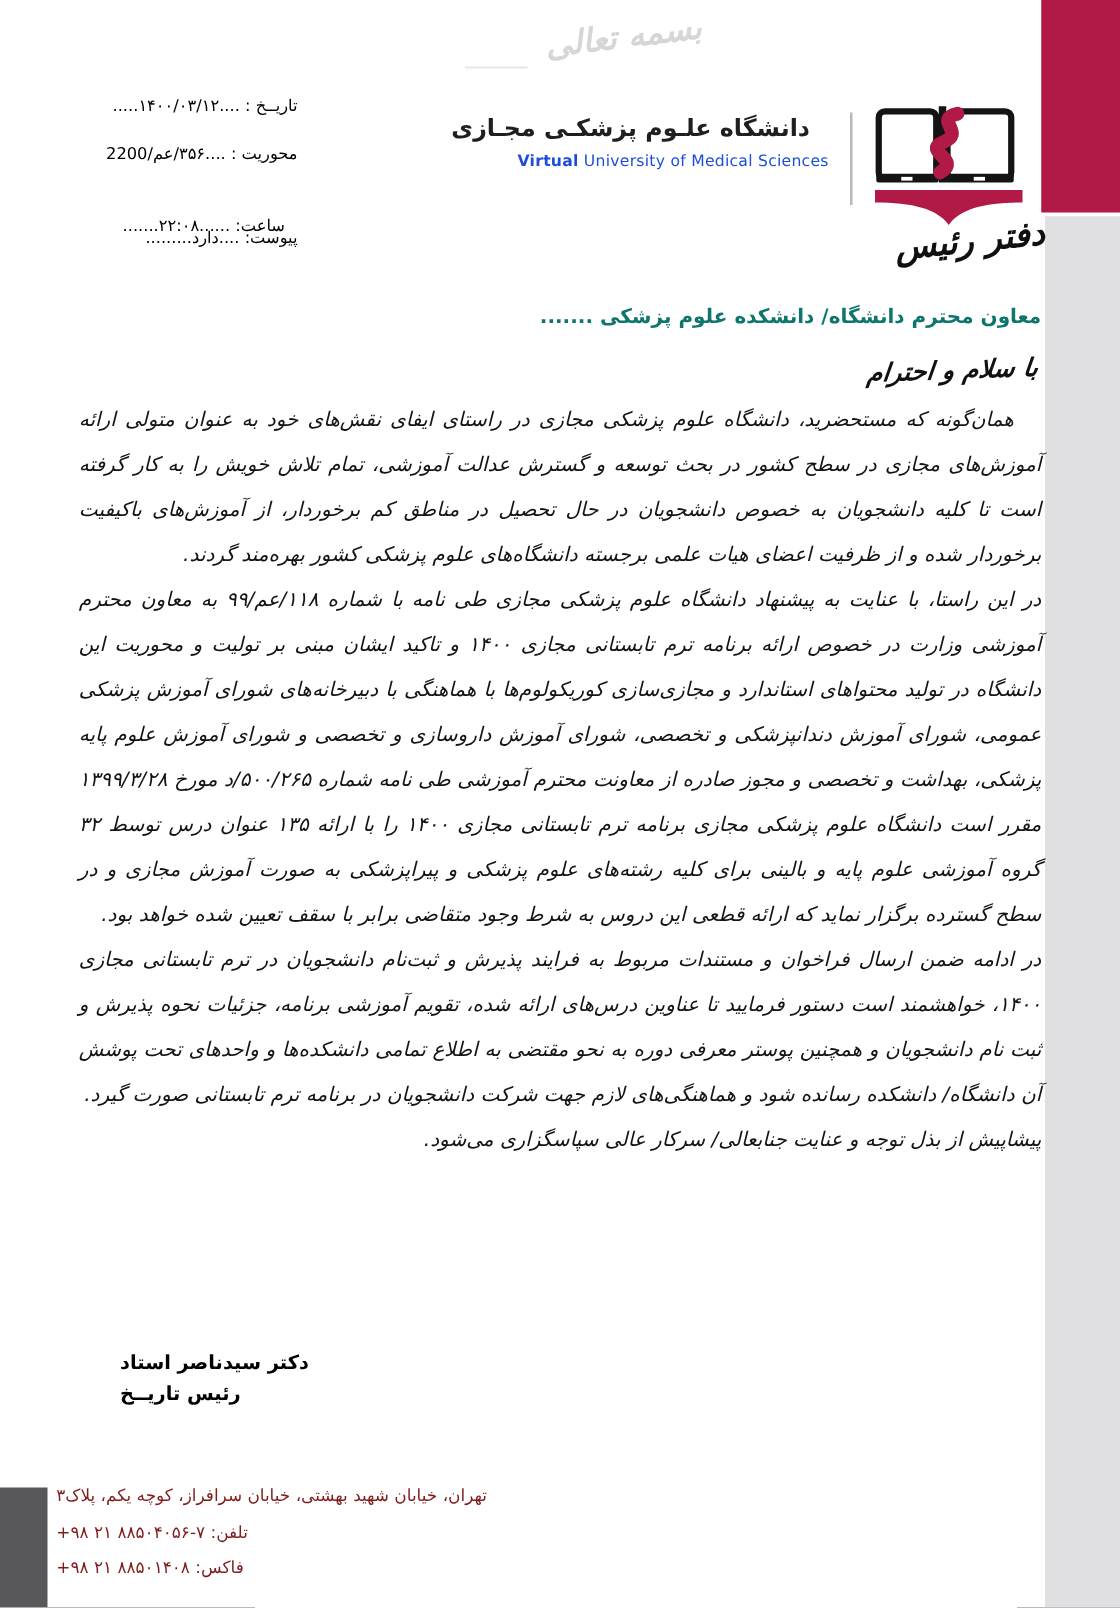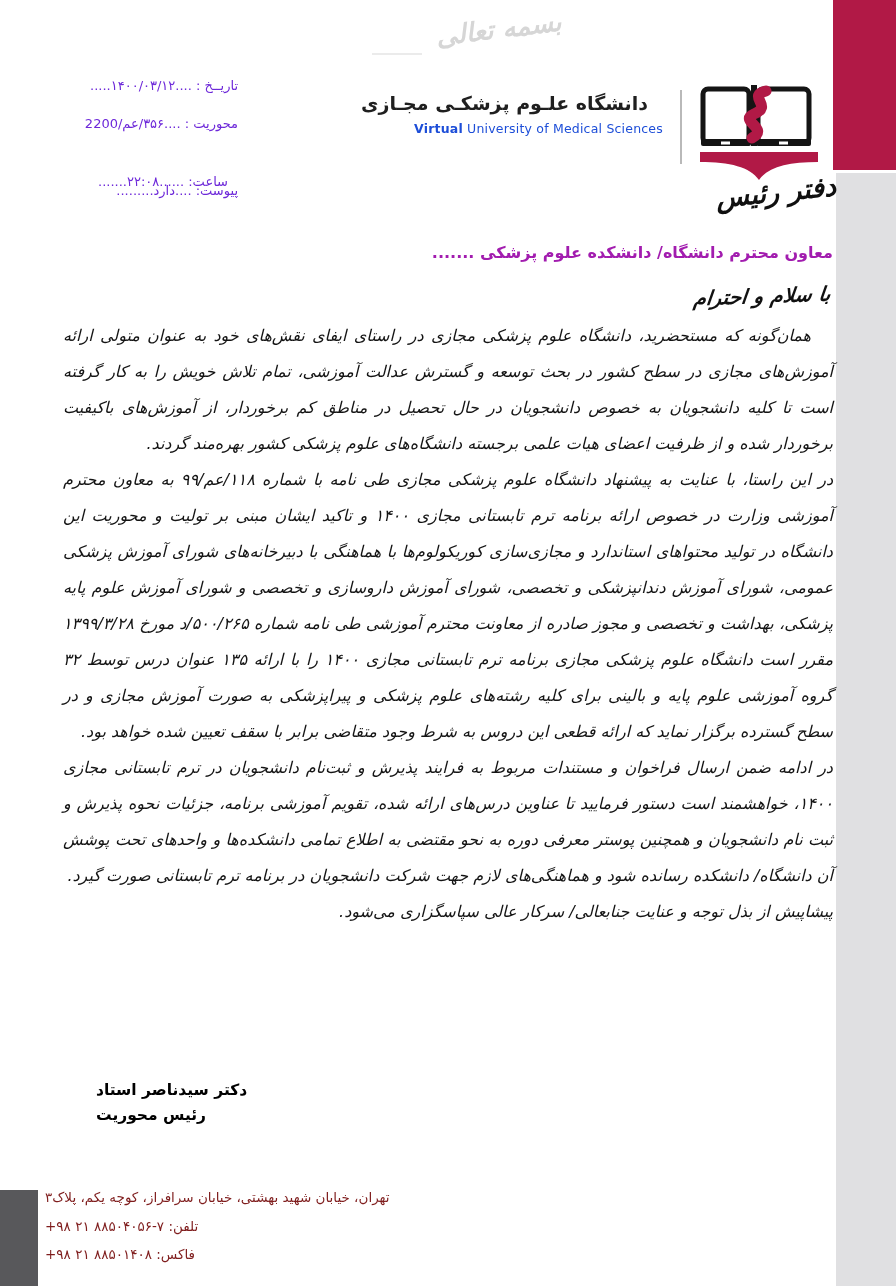--- a/index.html
+++ b/index.html
@@ -15,21 +15,21 @@
   
   .besmele{
     position:absolute;left:415px;top:14px;width:170px;height:52px;
     color:#d6d6d6;font-size:26px;font-style:italic;font-weight:bold;
     font-family:"DejaVu Serif",serif;direction:rtl;text-align:center;
     transform:rotate(-7deg);
   }
   .besmele-line{position:absolute;left:372px;top:53px;width:50px;height:2px;background:#ebebeb;}
   
   .meta{position:absolute;left:38px;top:74px;width:200px;direction:rtl;}
-  .meta-row{position:absolute;right:0;white-space:nowrap;font-size:13px;color:#6d28d9;}
+  .meta-row{position:absolute;right:0;white-space:nowrap;font-size:13px;color:#000000;}
   .meta-row.r1{top:4px;}
   .meta-row.r2{top:42px;}
   .meta-row.r3{top:77px;margin-top:32px;}
   .meta-row.r4{top:100px;right:10px;}
   
   .title-fa{
     position:absolute;left:418px;top:92px;width:230px;direction:rtl;text-align:right;
     font-size:19px;font-weight:bold;color:#1f1f1f;white-space:nowrap;
   }
   .title-fa .xb{font-weight:900;}
@@ -43,21 +43,21 @@
   .logo{position:absolute;left:694px;top:84px;width:130px;height:98px;}
   .office{
     position:absolute;left:726px;top:176px;width:110px;
     font-family:"DejaVu Serif",serif;font-style:italic;font-weight:bold;
     font-size:27px;color:#101010;direction:rtl;text-align:center;
     transform:rotate(-6deg);white-space:nowrap;
   }
   
   .recipient{
     position:absolute;left:63px;top:243px;width:770px;direction:rtl;
-    font-weight:bold;font-size:16px;color:#a21caf;
+    font-weight:bold;font-size:16px;color:#0f766e;
   }
   .salutation{
     position:absolute;right:66px;top:284px;direction:rtl;
     font-family:"DejaVu Serif",serif;font-style:italic;font-weight:bold;
     font-size:20px;color:#111;transform:skewX(-8deg) rotate(-2deg);
   }
   .body-text{
     position:absolute;left:63px;top:318px;width:770px;direction:rtl;
     font-size:16px;line-height:36px;text-align:justify;color:#141414;
   }
@@ -135,21 +135,21 @@
 
   <div class="body-text">
     <p class="indent">همان‌گونه که مستحضرید، دانشگاه علوم پزشکی مجازی در راستای ایفای نقش‌های خود به عنوان متولی ارائه آموزش‌های مجازی در سطح کشور در بحث توسعه و گسترش عدالت آموزشی، تمام تلاش خویش را به کار گرفته است تا کلیه دانشجویان به خصوص دانشجویان در حال تحصیل در مناطق کم برخوردار، از آموزش‌های باکیفیت برخوردار شده و از ظرفیت اعضای هیات علمی برجسته دانشگاه‌های علوم پزشکی کشور بهره‌مند گردند.</p>
     <p>در این راستا، با عنایت به پیشنهاد دانشگاه علوم پزشکی مجازی طی نامه با شماره ۱۱۸/عم/۹۹ به معاون محترم آموزشی وزارت در خصوص ارائه برنامه ترم تابستانی مجازی ۱۴۰۰ و تاکید ایشان مبنی بر تولیت و محوریت این دانشگاه در تولید محتواهای استاندارد و مجازی‌سازی کوریکولوم‌ها با هماهنگی با دبیرخانه‌های شورای آموزش پزشکی عمومی، شورای آموزش دندانپزشکی و تخصصی، شورای آموزش داروسازی و تخصصی و شورای آموزش علوم پایه پزشکی، بهداشت و تخصصی و مجوز صادره از معاونت محترم آموزشی طی نامه شماره ۵۰۰/۲۶۵/د مورخ ۱۳۹۹/۳/۲۸ مقرر است دانشگاه علوم پزشکی مجازی برنامه ترم تابستانی مجازی ۱۴۰۰ را با ارائه ۱۳۵ عنوان درس توسط ۳۲ گروه آموزشی علوم پایه و بالینی برای کلیه رشته‌های علوم پزشکی و پیراپزشکی به صورت آموزش مجازی و در سطح گسترده برگزار نماید که ارائه قطعی این دروس به شرط وجود متقاضی برابر با سقف تعیین شده خواهد بود.</p>
     <p>در ادامه ضمن ارسال فراخوان و مستندات مربوط به فرایند پذیرش و ثبت‌نام دانشجویان در ترم تابستانی مجازی ۱۴۰۰، خواهشمند است دستور فرمایید تا عناوین درس‌های ارائه شده، تقویم آموزشی برنامه، جزئیات نحوه پذیرش و ثبت نام دانشجویان و همچنین پوستر معرفی دوره به نحو مقتضی به اطلاع تمامی دانشکده‌ها و واحدهای تحت پوشش آن دانشگاه/ دانشکده رسانده شود و هماهنگی‌های لازم جهت شرکت دانشجویان در برنامه ترم تابستانی صورت گیرد.</p>
     <p>پیشاپیش از بذل توجه و عنایت جنابعالی/ سرکار عالی سپاسگزاری می‌شود.</p>
   </div>
 
   <div class="signature">
     <div>دکتر سیدناصر استاد</div>
-    <div>رئیس محوریت</div>
+    <div>رئیس تاريــخ</div>
   </div>
 
   <div class="footer-block"></div>
   <div class="footer-text">
     <div>تهران، خیابان شهید بهشتی، خیابان سرافراز، کوچه یکم، پلاک۳</div>
     <div>تلفن: ۷-۸۸۵۰۴۰۵۶ ۲۱ ۹۸+</div>
     <div>فاکس: ۸۸۵۰۱۴۰۸ ۲۱ ۹۸+</div>
   </div>
 
 </div>

